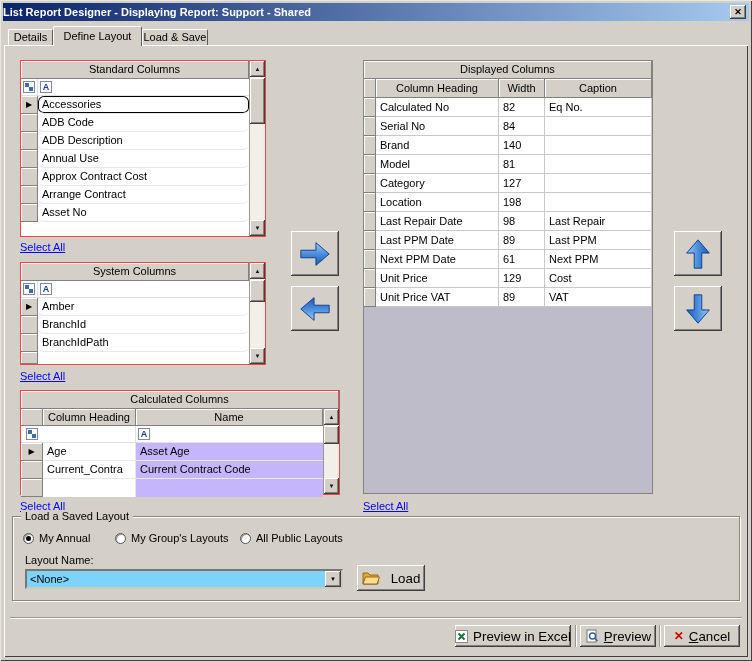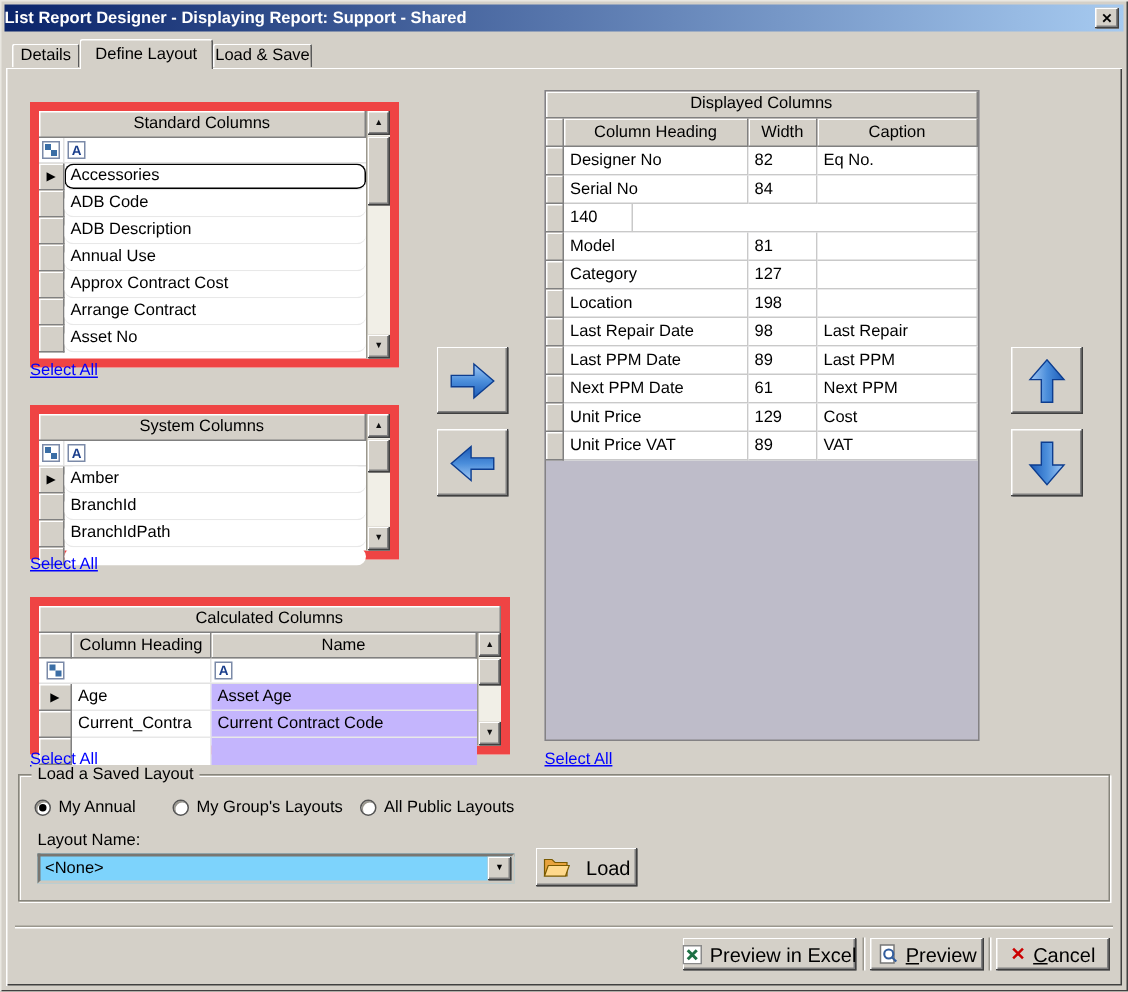--- a/index.html
+++ b/index.html
@@ -44,21 +44,21 @@
   #tab-details  { left: 8px;   width: 45px; }
   #tab-define   { left: 53px;  width: 89px; }
   #tab-loadsave { left: 142px; width: 66px; }
   
   .panel {
     position: absolute; left: 4px; top: 45px; width: 744px; height: 612px;
     background: #d4d0c8; z-index: 2;
     box-shadow: inset 1px 1px 0 #ffffff, inset -1px -1px 0 #404040;
   }
   
-  .grid { position: absolute; background: #fff; border: 6px solid #ef4444; margin-top: 8px; }
+  .grid { position: absolute; background: #fff; border: 1px solid #ef4444; }
   .hcell {
     background: #d4d0c8;
     border-right: 1px solid #808080; border-bottom: 1px solid #808080;
     box-shadow: inset 1px 1px 0 #fff;
     text-align: center; overflow: hidden; white-space: nowrap;
   }
   .lg-title { height: 18px; line-height: 17px; }
   .std .lg-title, .sys .lg-title { margin-right: 16px; }
   .lg-iconrow { height: 17px; display: flex; border-bottom: 1px solid #e2e2e2; margin-right: 16px; }
   .lg-indw { width: 17px; display: flex; align-items: center; justify-content: center; border-right: 1px solid #e2e2e2; }
@@ -348,32 +348,33 @@
     <div class="disp">
       <div class="dc-title hcell">Displayed Columns</div>
       <div class="dc-hrow">
         <div class="dc-ind-h hcell"></div>
         <div class="dc-c1 dc-h hcell">Column Heading</div>
         <div class="dc-c2 dc-h hcell">Width</div>
         <div class="dc-c3 dc-h hcell">Caption</div>
       </div>
       <div class="dc-row">
         <div class="dc-ind"></div>
-        <div class="dc-c1 dcell">Designer No</div>
+        <div class="dc-c1 dcell">Calculated No</div>
         <div class="dc-c2 dcell">82</div>
         <div class="dc-c3 dcell">Eq No.</div>
       </div>
       <div class="dc-row">
         <div class="dc-ind"></div>
         <div class="dc-c1 dcell">Serial No</div>
         <div class="dc-c2 dcell">84</div>
         <div class="dc-c3 dcell"></div>
       </div>
       <div class="dc-row">
         <div class="dc-ind"></div>
+        <div class="dc-c1 dcell">Brand</div>
         <div class="dc-c2 dcell">140</div>
         <div class="dc-c3 dcell"></div>
       </div>
       <div class="dc-row">
         <div class="dc-ind"></div>
         <div class="dc-c1 dcell">Model</div>
         <div class="dc-c2 dcell">81</div>
         <div class="dc-c3 dcell"></div>
       </div>
       <div class="dc-row">

